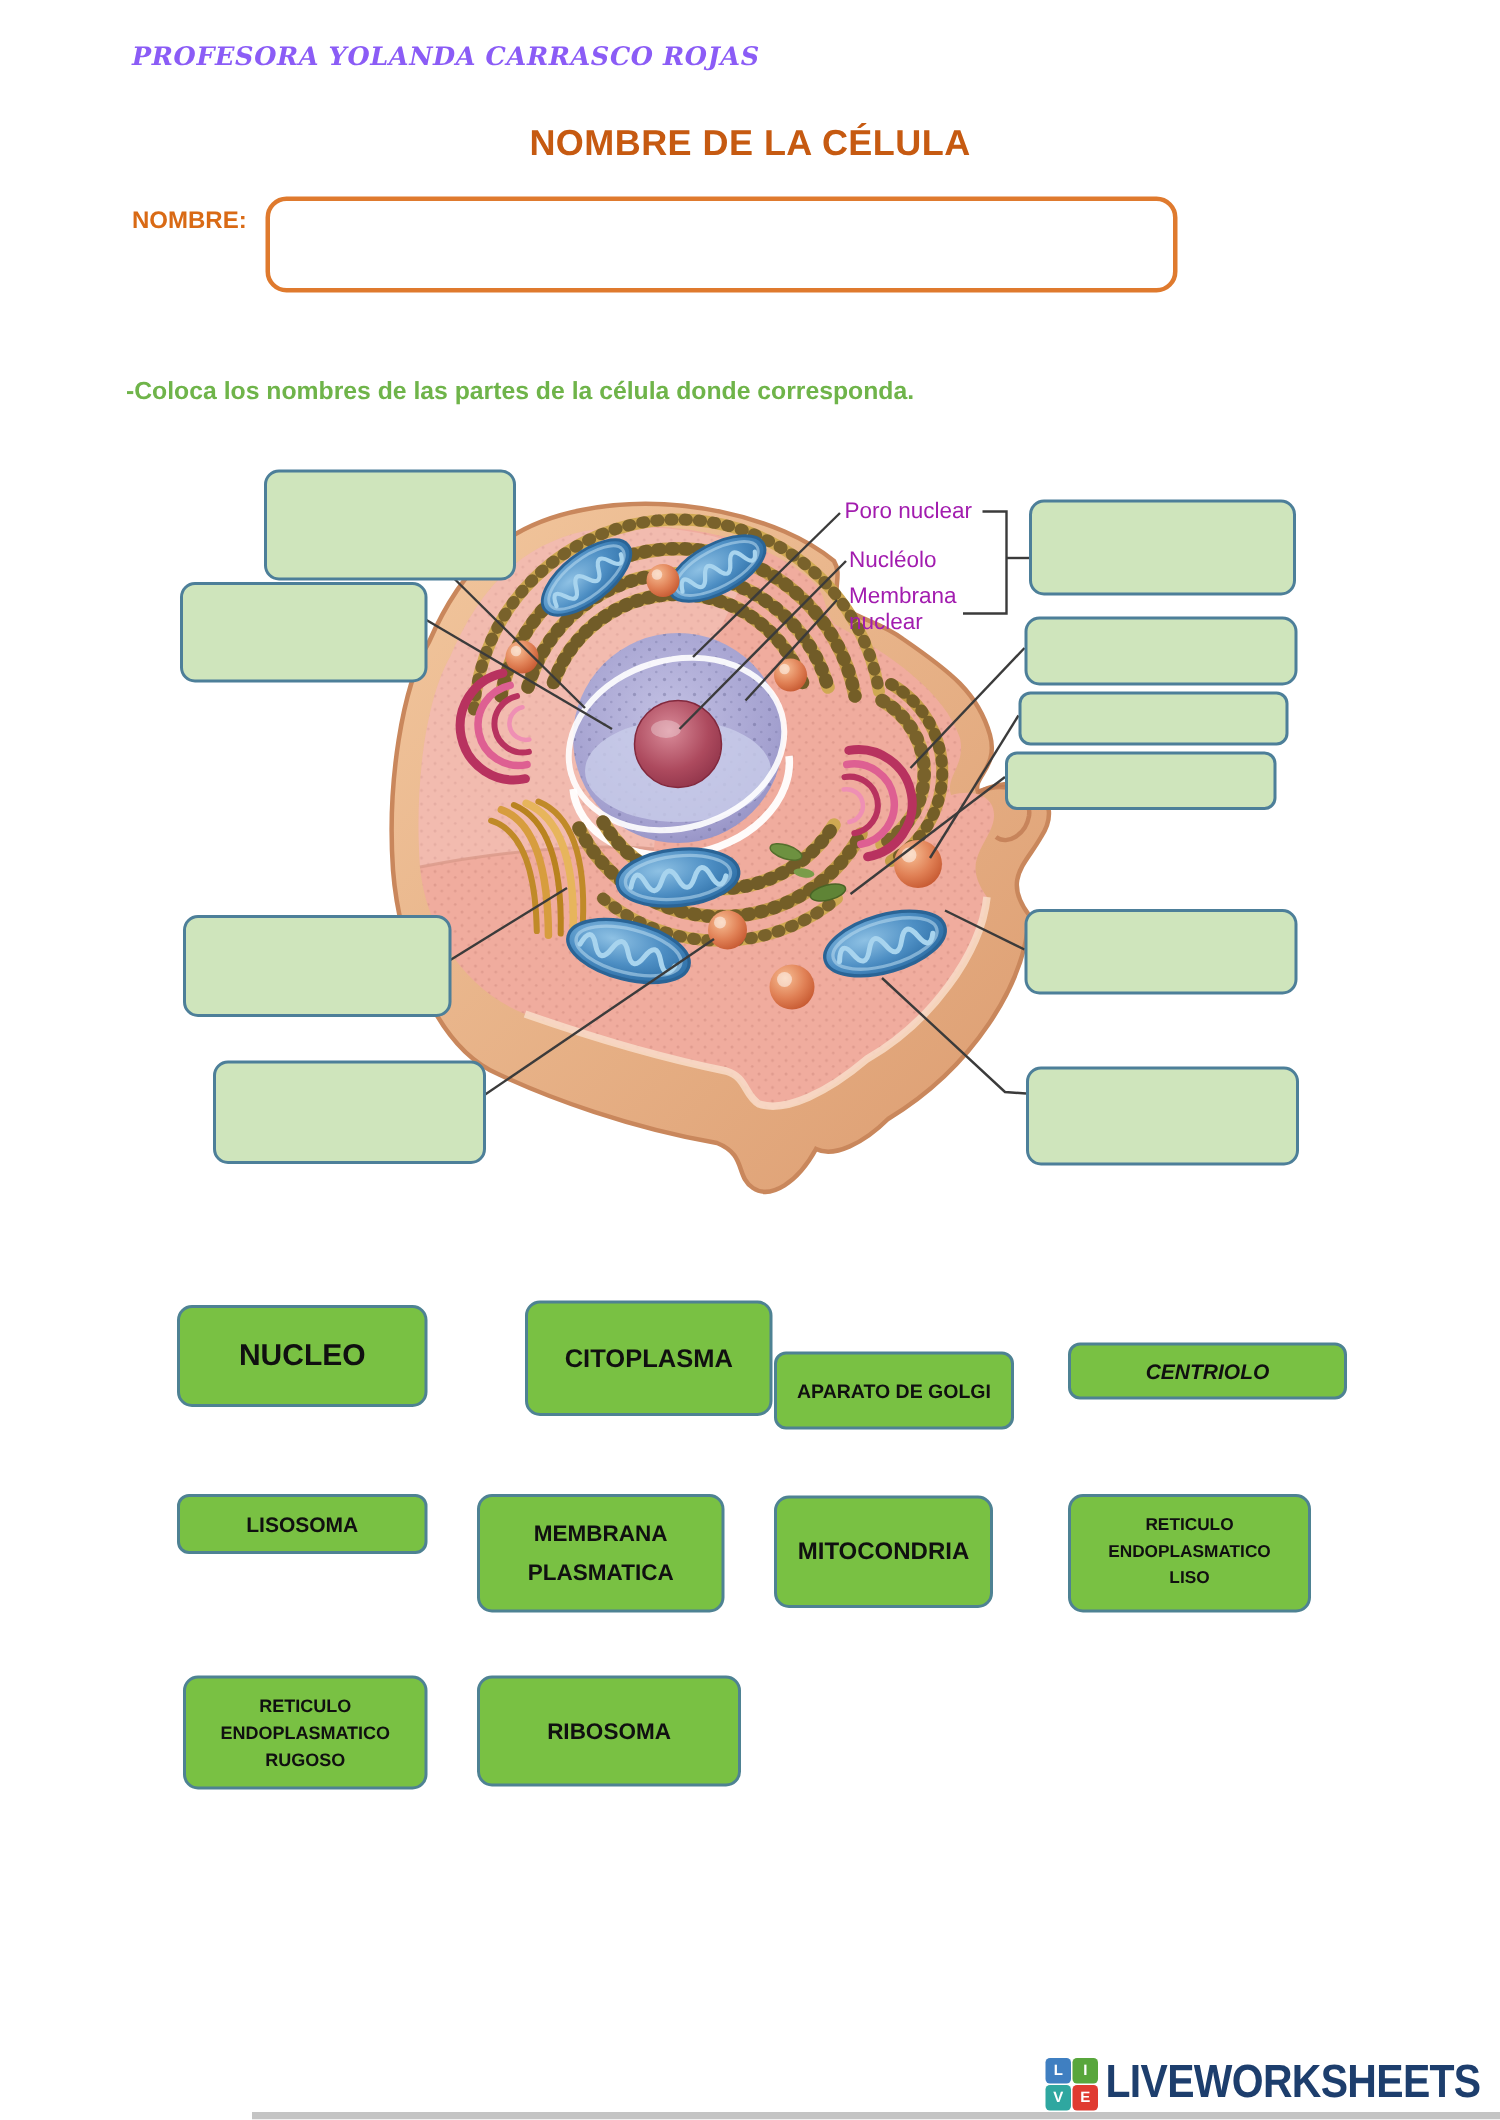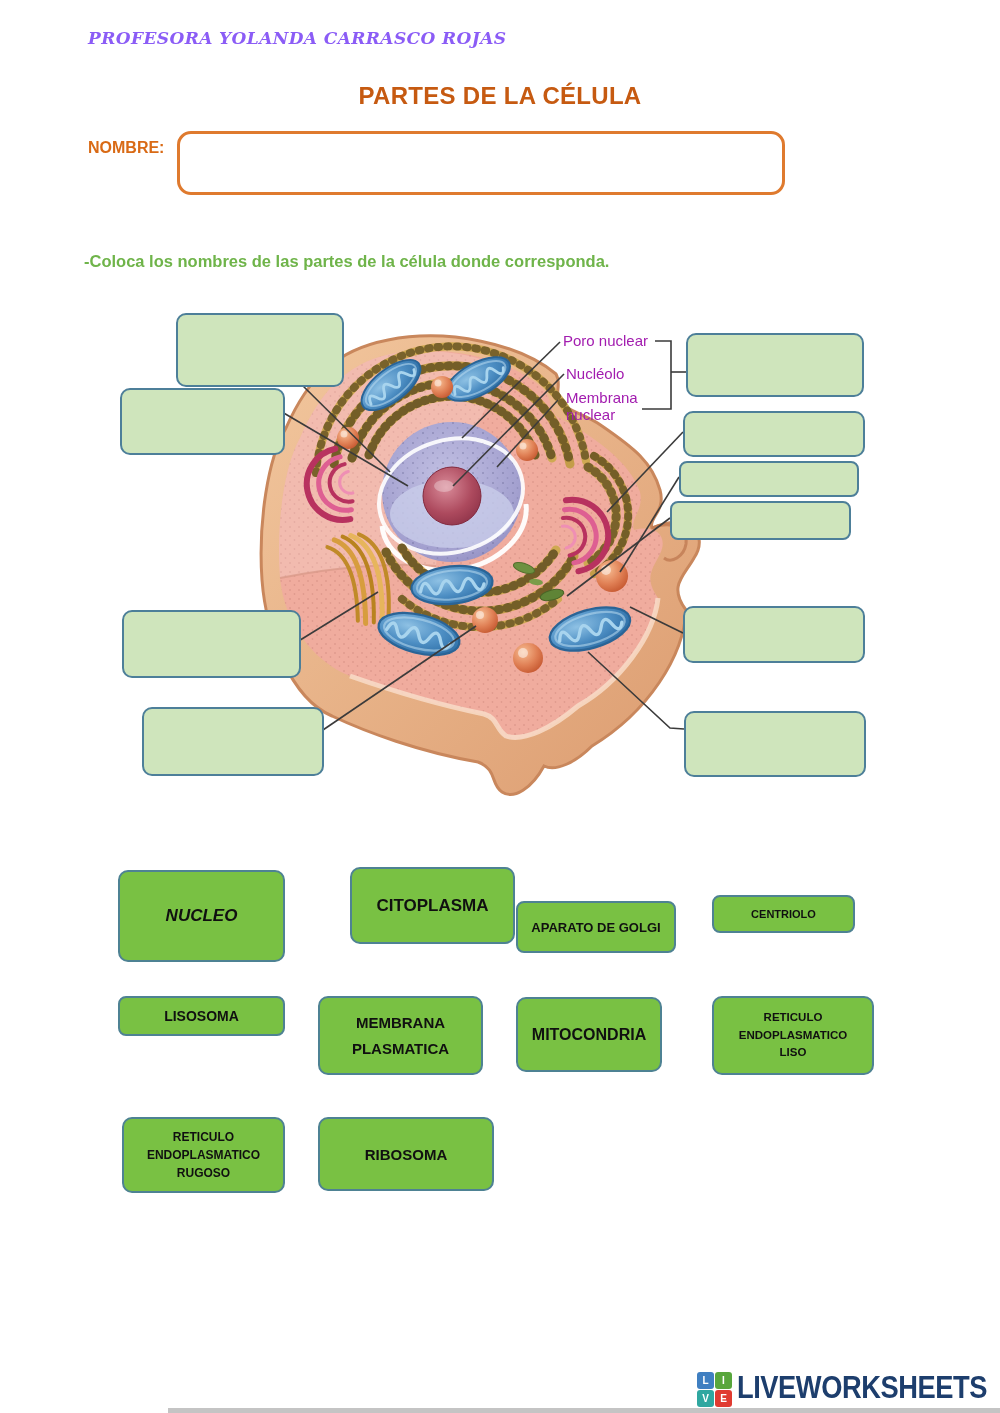--- a/index.html
+++ b/index.html
@@ -16,21 +16,21 @@
   .logo-ico{left:697px;top:1372px;width:36px;height:36px;display:grid;grid-template-columns:17px 17px;grid-template-rows:17px 17px;gap:1px;}
   .logo-ico span{display:flex;align-items:center;justify-content:center;color:#fff;font-size:10px;font-weight:bold;border-radius:3px;}
   .sq0{background:#3f7fc1;} .sq1{background:#58a63c;} .sq2{background:#2fa7a0;} .sq3{background:#e03b31;}
   .brand{left:737px;top:1370px;font-size:31px;font-weight:800;color:#1d3e6d;letter-spacing:-.5px;transform:scaleX(.88);transform-origin:left top;}
   .bottom-strip{left:168px;top:1408px;width:832px;height:5px;background:#949494;opacity:.55;}
 </style>
 </head>
 <body>
 
 <div class="abs teacher">PROFESORA YOLANDA CARRASCO ROJAS</div>
-<div class="abs title">PARTES DE LA CÉLULA</div>
+<div class="abs title">NOMBRE DE LA CÉLULA</div>
 <div class="abs nombre-label">NOMBRE:</div>
 <div class="abs nombre-box"></div>
 <div class="abs instruction">-Coloca los nombres de las partes de la célula donde corresponda.</div>
 
 <svg class="abs" style="left:0;top:300px;" width="1000" height="512" viewBox="0 0 1000 512">
   <defs>
     <radialGradient id="gm" cx="35%" cy="35%" r="75%">
         <stop offset="0%" stop-color="#8ec1e4"></stop>
         <stop offset="55%" stop-color="#4e8fc4"></stop>
         <stop offset="100%" stop-color="#2a6ba3"></stop>
@@ -193,24 +193,24 @@
 <div class="abs slot" style="left:120px;top:388px;width:161px;height:63px;"></div>
 <div class="abs slot" style="left:122px;top:610px;width:175px;height:64px;"></div>
 <div class="abs slot" style="left:142px;top:707px;width:178px;height:65px;"></div>
 <div class="abs slot" style="left:686px;top:333px;width:174px;height:60px;"></div>
 <div class="abs slot" style="left:683px;top:411px;width:178px;height:42px;"></div>
 <div class="abs slot" style="left:679px;top:461px;width:176px;height:32px;border-radius:8px;"></div>
 <div class="abs slot" style="left:670px;top:501px;width:177px;height:35px;border-radius:8px;"></div>
 <div class="abs slot" style="left:683px;top:606px;width:178px;height:53px;"></div>
 <div class="abs slot" style="left:684px;top:711px;width:178px;height:62px;"></div>
 
-<div class="abs wb" style="left:118px;top:870px;width:167px;height:92px;font-size:17px;font-style:italic;">NUCLEO</div>
+<div class="abs wb" style="left:118px;top:870px;width:167px;height:68px;font-size:20px;">NUCLEO</div>
 <div class="abs wb" style="left:318px;top:867px;width:165px;height:77px;font-size:17px;margin-left:32px;">CITOPLASMA</div>
 <div class="abs wb" style="left:516px;top:901px;width:160px;height:52px;font-size:13px;border-radius:8px;">APARATO DE GOLGI</div>
-<div class="abs wb" style="left:712px;top:895px;width:143px;height:38px;font-size:11px;border-radius:8px;">CENTRIOLO</div>
+<div class="abs wb" style="left:712px;top:895px;width:186px;height:38px;font-size:14px;border-radius:8px;font-style:italic;">CENTRIOLO</div>
 <div class="abs wb" style="left:118px;top:996px;width:167px;height:40px;font-size:14px;border-radius:8px;">LISOSOMA</div>
 <div class="abs wb" style="left:318px;top:996px;width:165px;height:79px;font-size:15px;line-height:1.7;">MEMBRANA
 PLASMATICA</div>
 <div class="abs wb" style="left:516px;top:997px;width:146px;height:75px;font-size:16px;">MITOCONDRIA</div>
 <div class="abs wb" style="left:712px;top:996px;width:162px;height:79px;font-size:11.5px;line-height:1.55;">RETICULO
 ENDOPLASMATICO
 LISO</div>
 <div class="abs wb" style="left:122px;top:1117px;width:163px;height:76px;font-size:12px;line-height:1.5;">RETICULO
 ENDOPLASMATICO
 RUGOSO</div>

